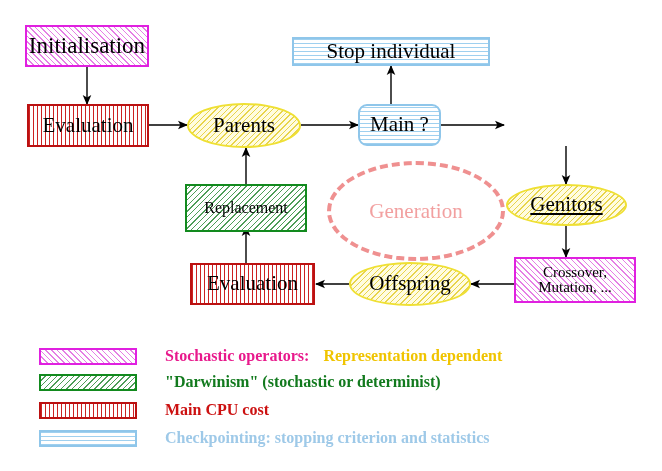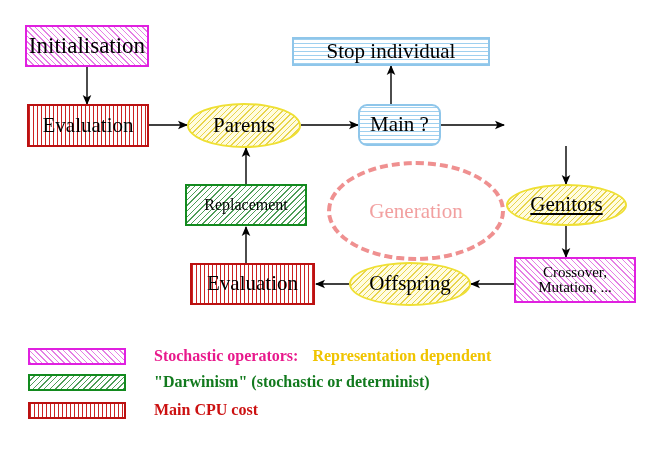--- a/index.html
+++ b/index.html
@@ -57,21 +57,21 @@
     border-radius:50%;
     border:4px dashed #ef9090;
     background:transparent;
     display:flex;align-items:center;justify-content:center;
     z-index:1;
   }
   .dashed-ellipse .label{color:#f2a0a0;}
 
   
   #legend{position:absolute;left:0;top:336px;width:662px;height:130px;z-index:5;}
-  .legend-row{position:absolute;left:28px;height:24px;display:flex;align-items:center;}
+  .legend-row{position:absolute;left:39px;height:24px;display:flex;align-items:center;}
   .swatch{width:98px;height:17px;box-sizing:border-box;flex:0 0 auto;}
   .legend-text{margin-left:28px;white-space:nowrap;font-size:16px;font-weight:bold;}
   .lt-magenta{color:#e8198c;}
   .lt-gold{color:#f0c400;}
   .lt-green{color:#127a1e;}
   .lt-red{color:#cc1111;}
   .lt-blue{color:#9ec9e8;}
 
   svg#arrows{position:absolute;left:0;top:0;width:662px;height:471px;z-index:2;pointer-events:none;}
 </style>
@@ -147,21 +147,21 @@
   </div>
 
   <div class="node hatch-yellow ellipse" style="left:349px;top:262px;width:122px;height:44px;">
     <span class="label" style="font-size:21px;">Offspring</span>
   </div>
 
   <div class="node hatch-red" style="left:190px;top:263px;width:125px;height:42px;">
     <span class="label" style="font-size:21px;">Evaluation</span>
   </div>
 
-  <div class="node hatch-green" style="left:185px;top:184px;width:122px;height:42px;">
+  <div class="node hatch-green" style="left:185px;top:184px;width:122px;height:48px;">
     <span class="label" style="font-size:16px;">Replacement</span>
   </div>
 
   <div id="legend">
 
     <div class="legend-row" style="top:8px;">
       <span class="swatch hatch-magenta"></span>
       <span class="legend-text lt-magenta">Stochastic operators:</span>
       <span class="legend-text lt-gold" style="margin-left:14px;">Representation dependent</span>
     </div>
@@ -169,16 +169,20 @@
     <div class="legend-row" style="top:34px;">
       <span class="swatch hatch-green"></span>
       <span class="legend-text lt-green">"Darwinism" (stochastic or determinist)</span>
     </div>
 
     <div class="legend-row" style="top:62px;">
       <span class="swatch hatch-red"></span>
       <span class="legend-text lt-red">Main CPU cost</span>
     </div>
 
+    <div class="legend-row" style="top:90px;">
+      <span class="swatch hatch-blue"></span>
+      <span class="legend-text lt-blue">Checkpointing: stopping criterion and statistics</span>
+    </div>
 
   </div>
 
 </div>
 
 </body></html>

